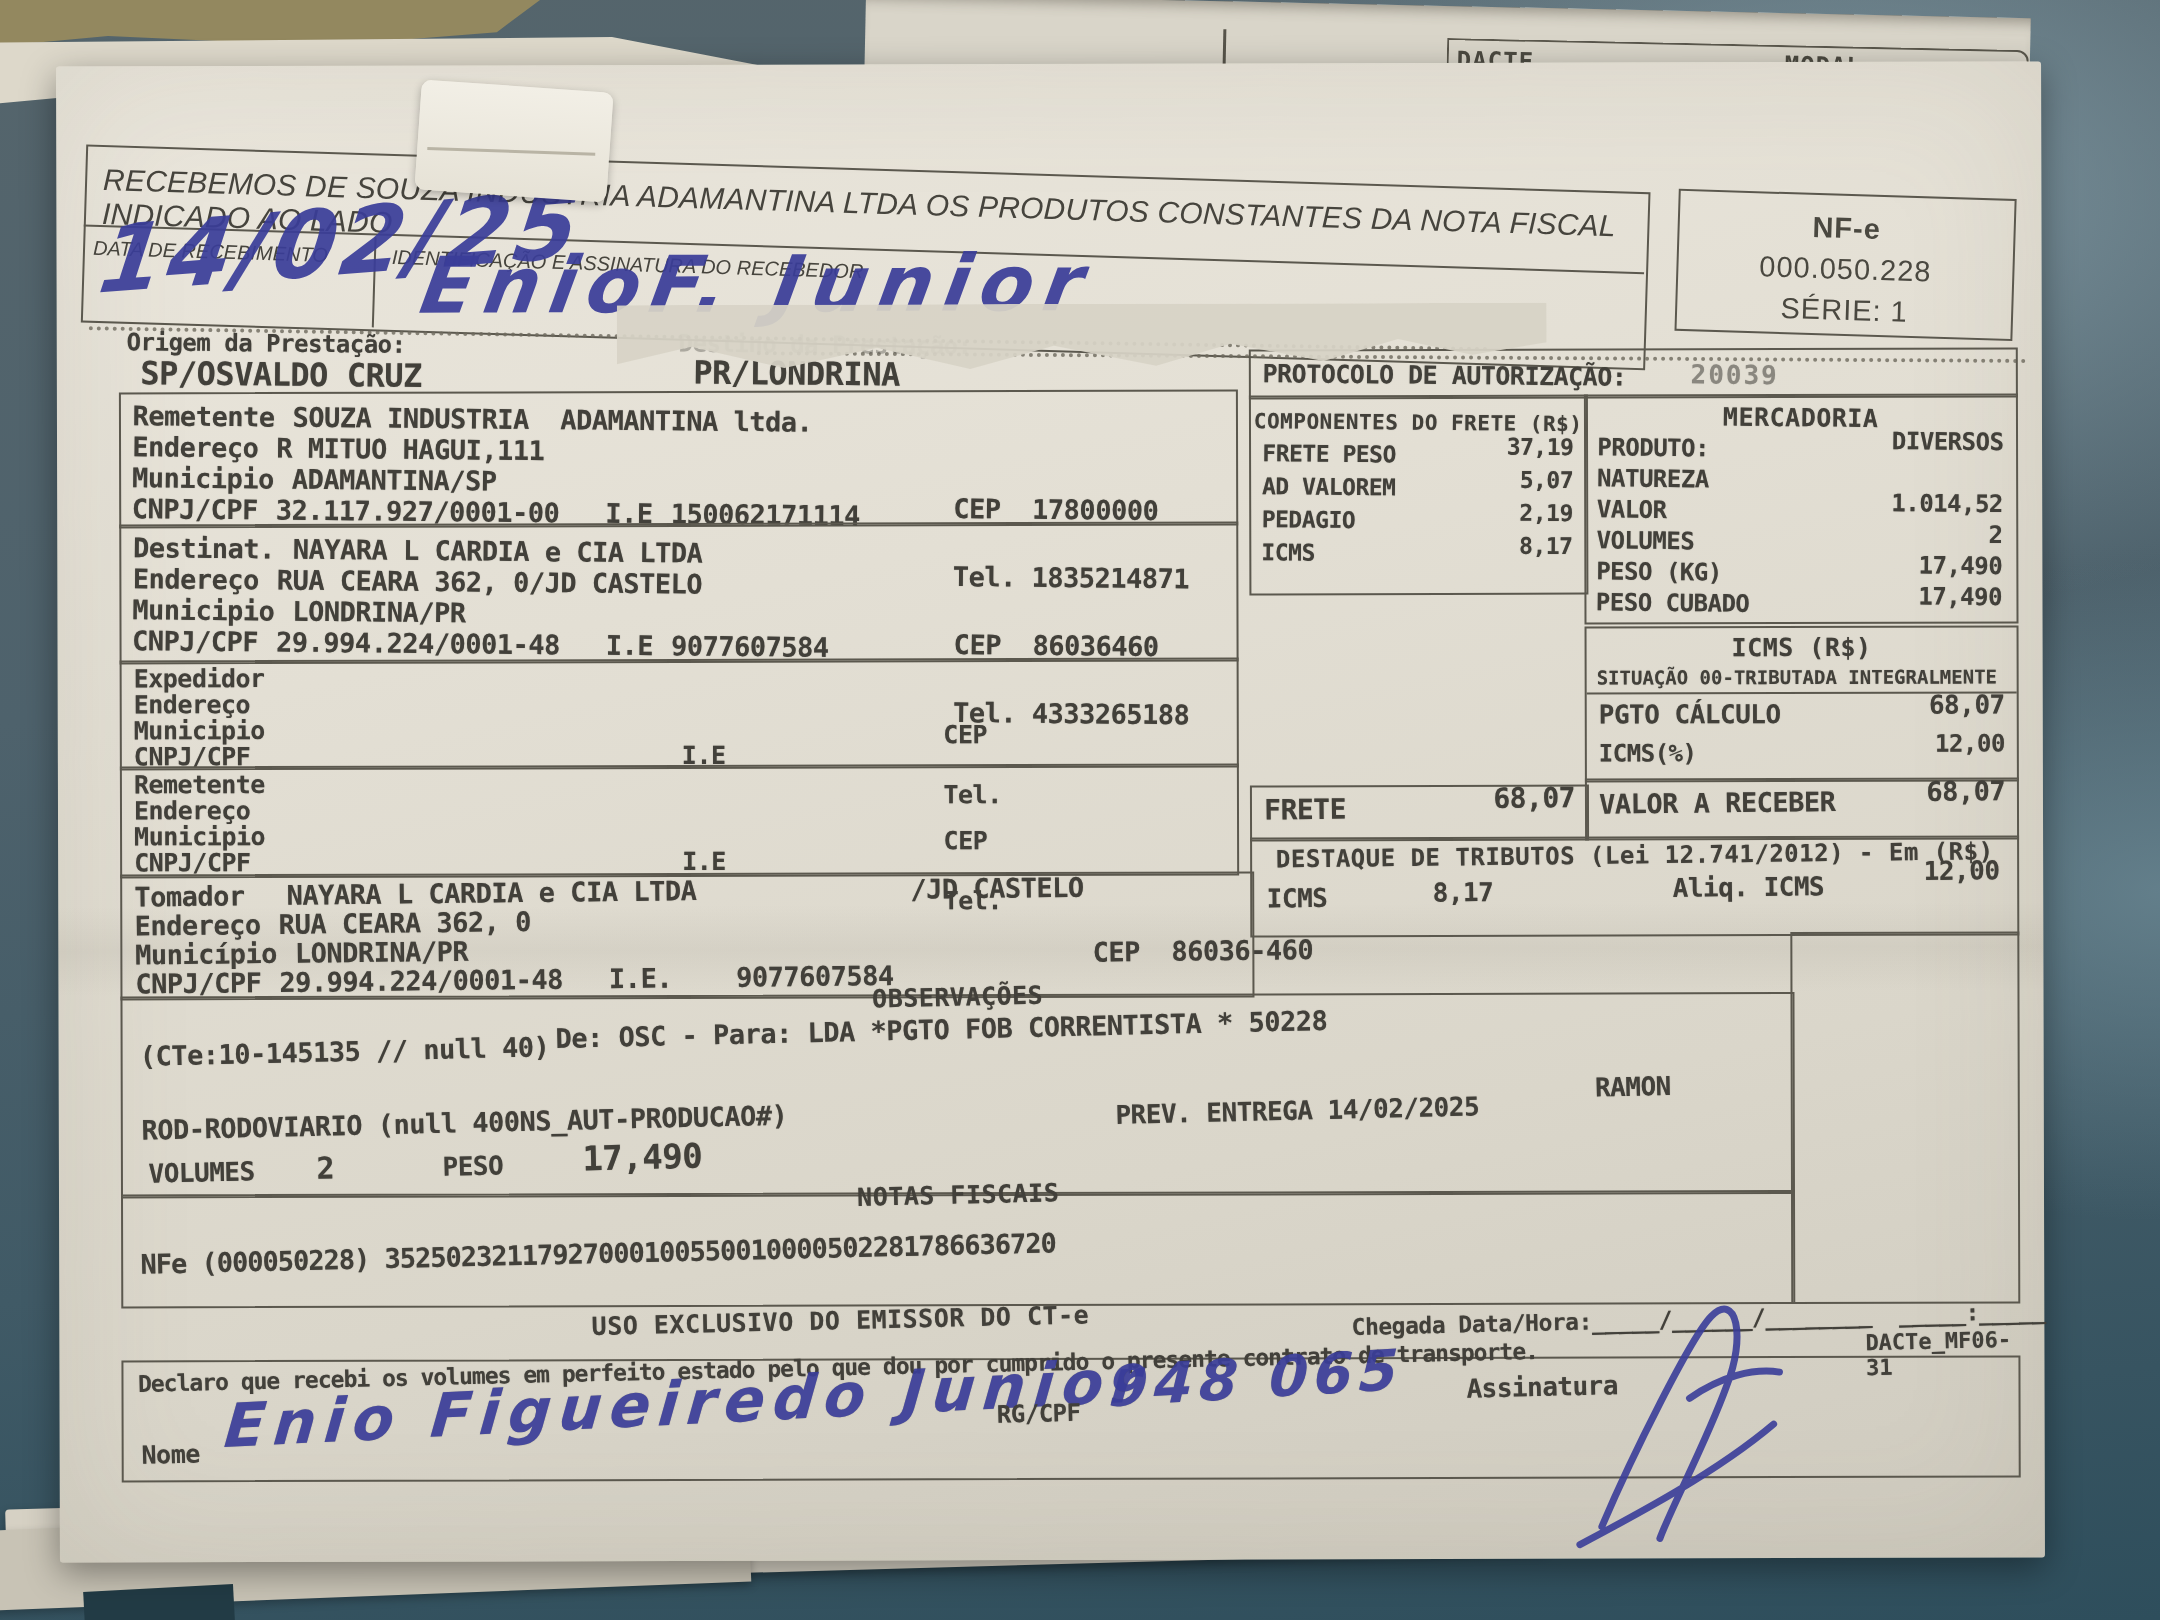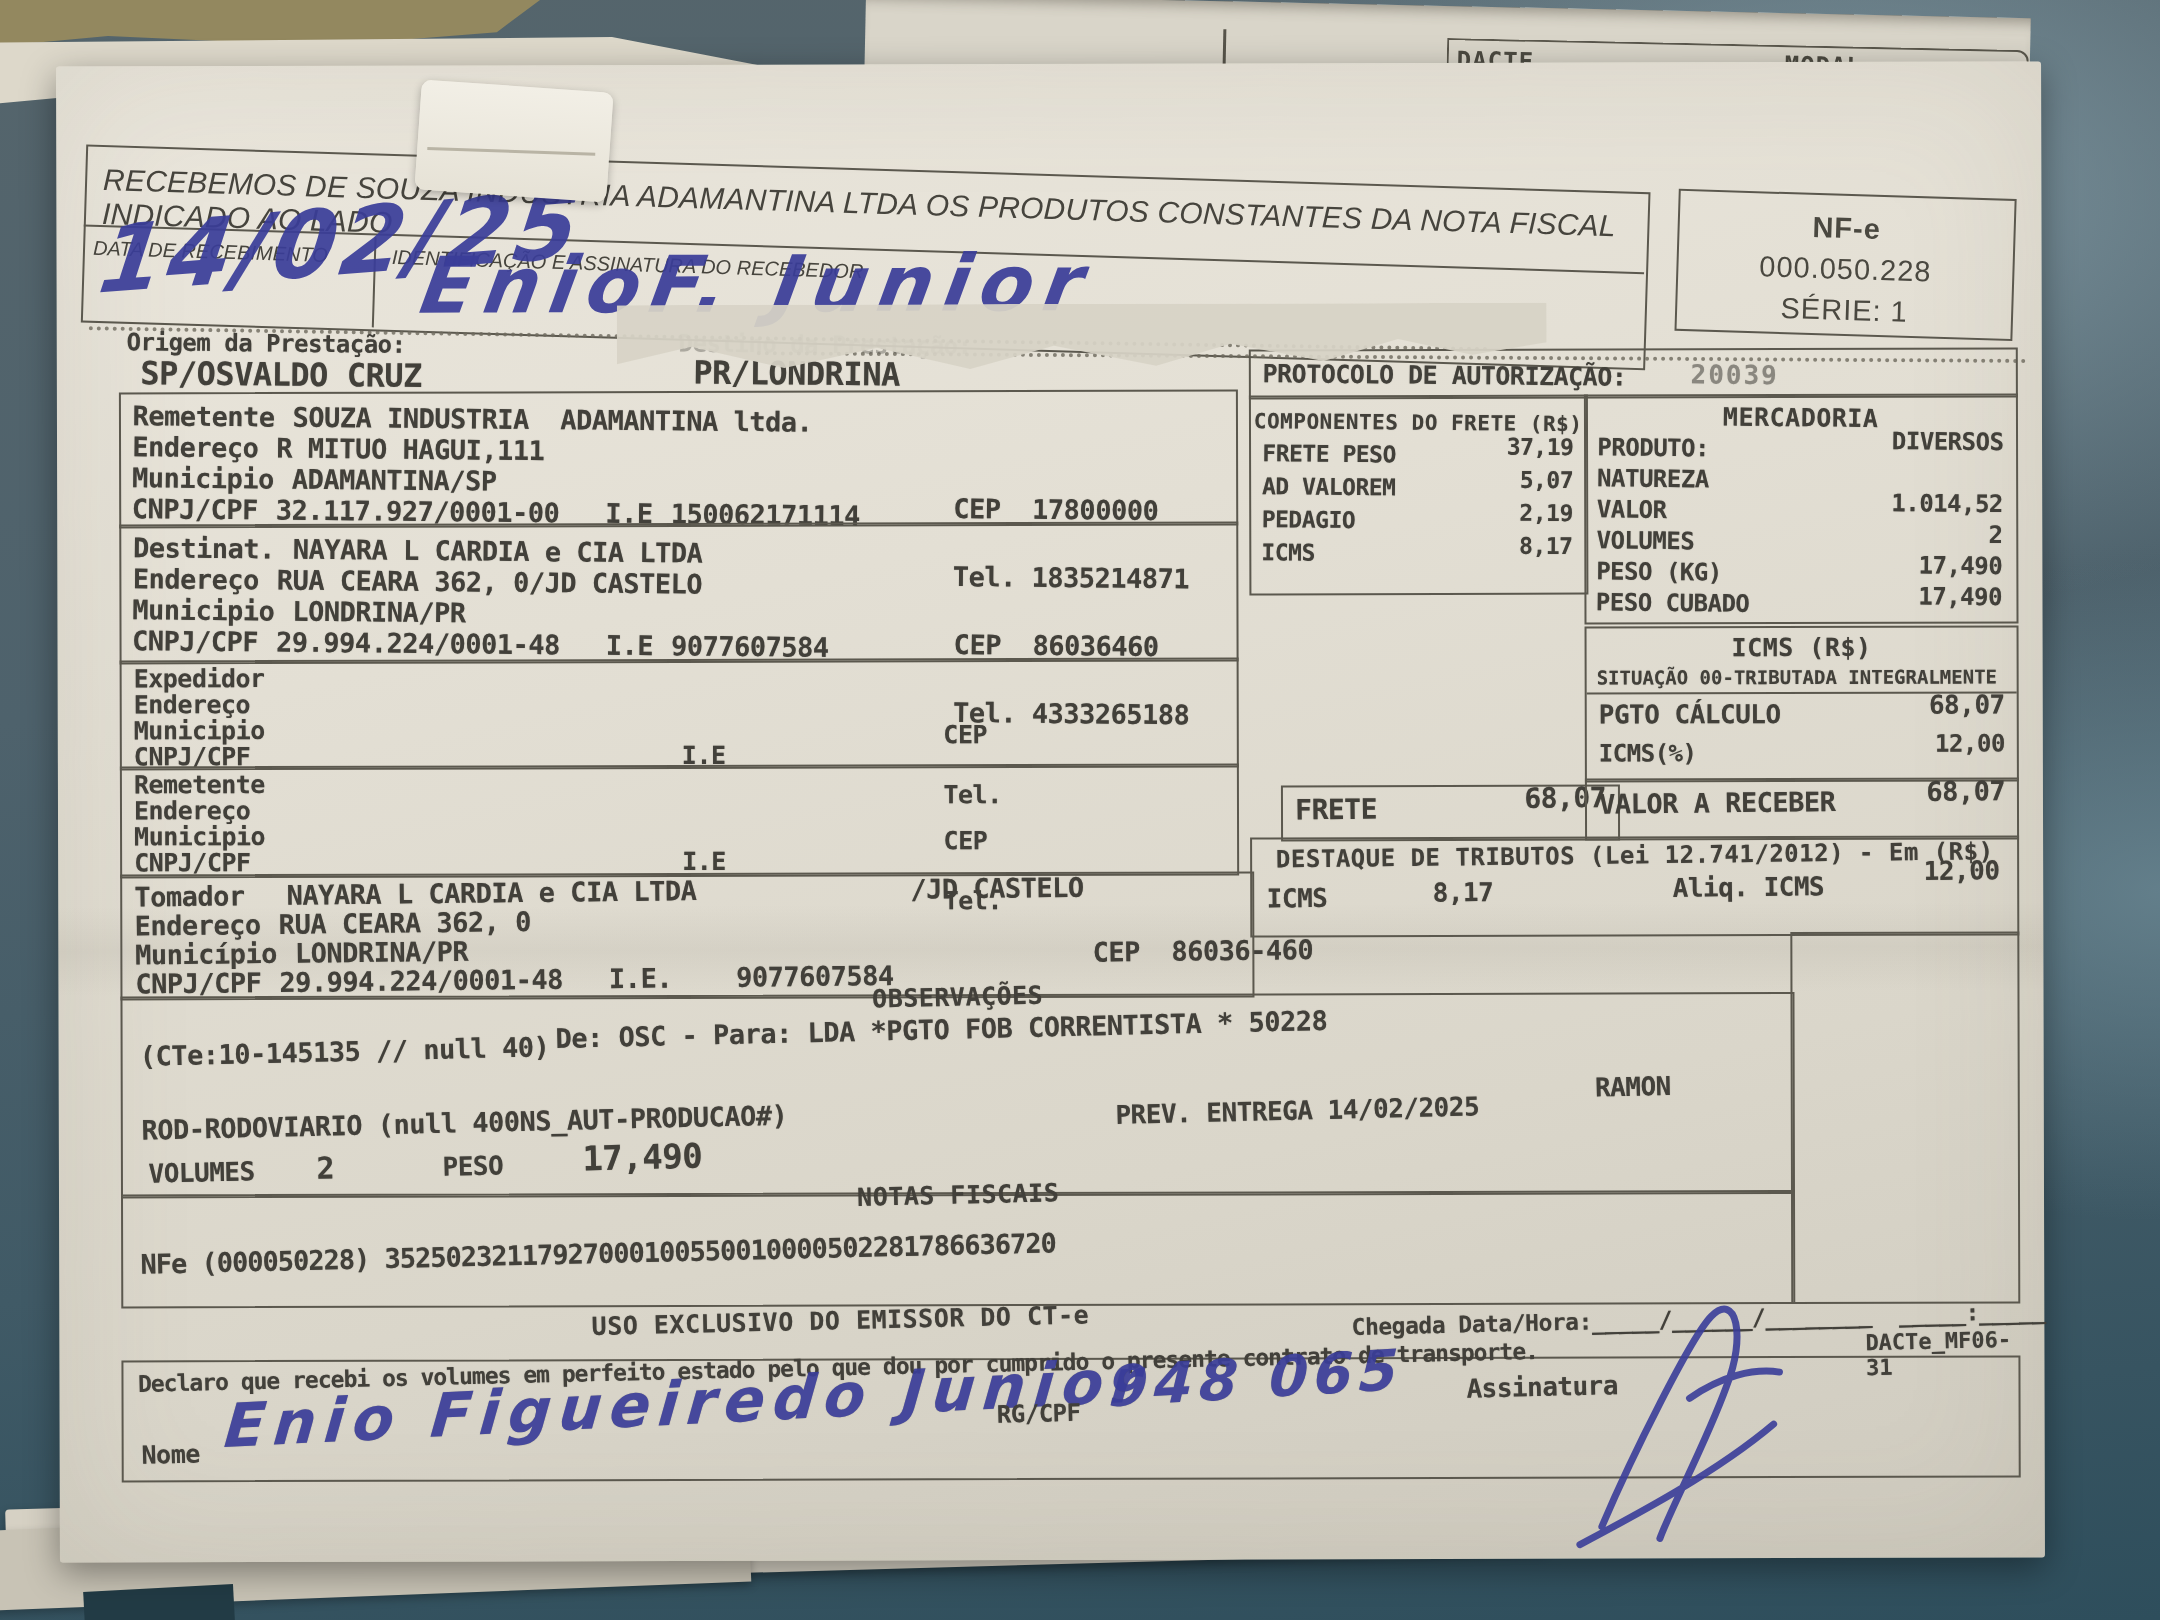--- a/index.html
+++ b/index.html
@@ -267,21 +267,21 @@
             <span>PGTO CÁLCULO</span>
             <span class="raise">68,07</span>
           </div>
         <div class="crow" style="font-size:24px;line-height:38px;">
             <span>ICMS(%)</span>
             <span class="raise">12,00</span>
           </div>
       </div>
     </div>
 
-    <div class="box" style="left:1130px;top:458px;width:335px;height:52px;margin-left:31px;">
+    <div class="box" style="left:1130px;top:458px;width:335px;height:52px;">
       <div class="crow t-up2" style="font-size:28px;line-height:46px;">
           <span>FRETE</span>
           <span class="raise">68,07</span>
         </div>
     </div>
 
     <div class="box" style="left:1465px;top:452px;width:430px;height:58px;">
       <div class="crow t-up2" style="font-size:27px;line-height:48px;">
           <span>VALOR A RECEBER</span>
           <span class="raise">68,07</span>

